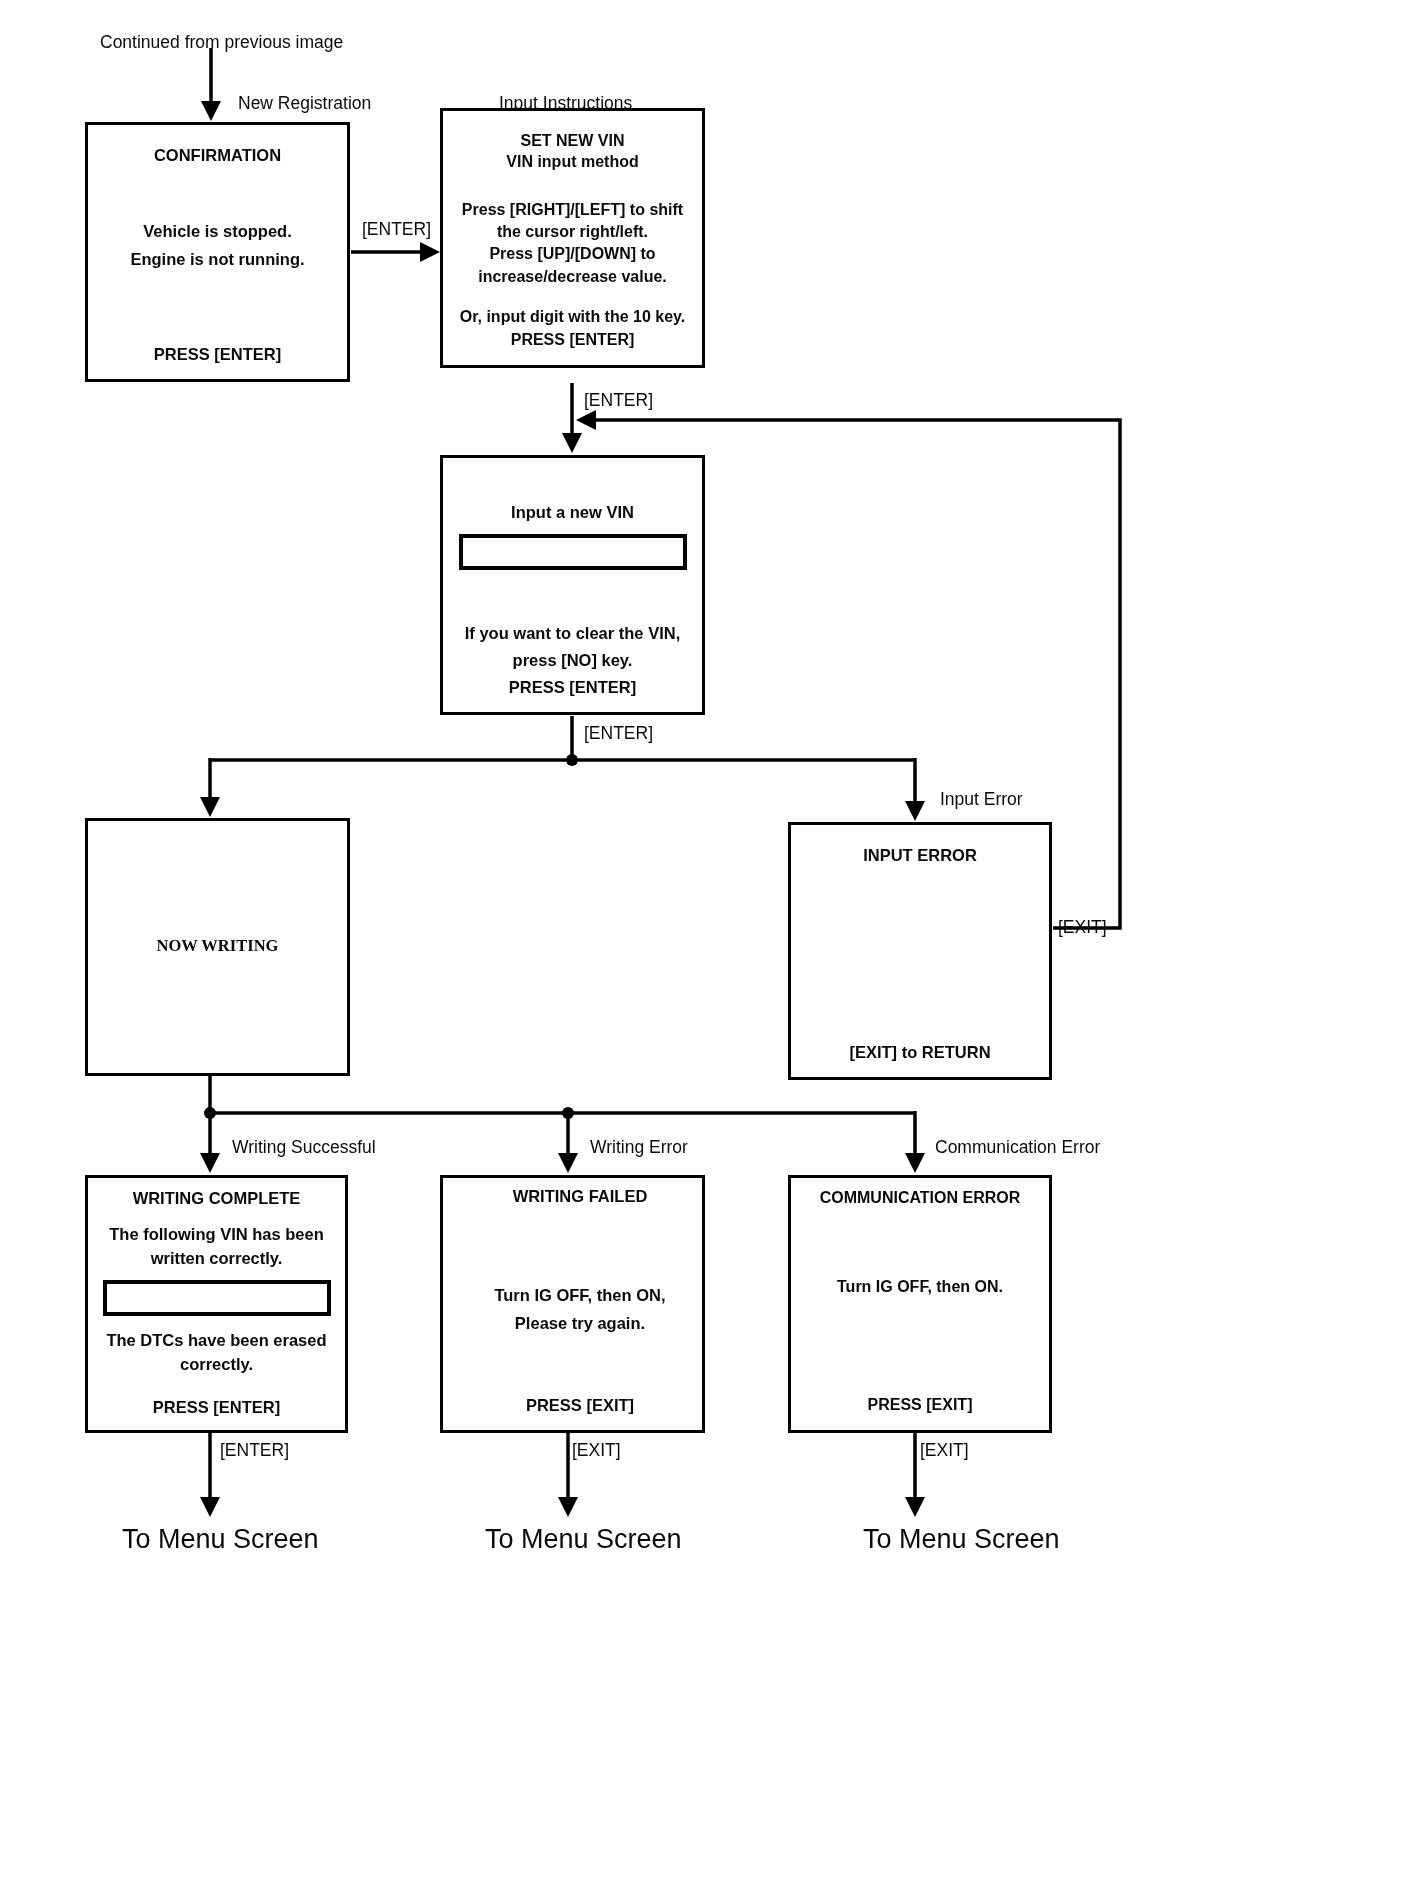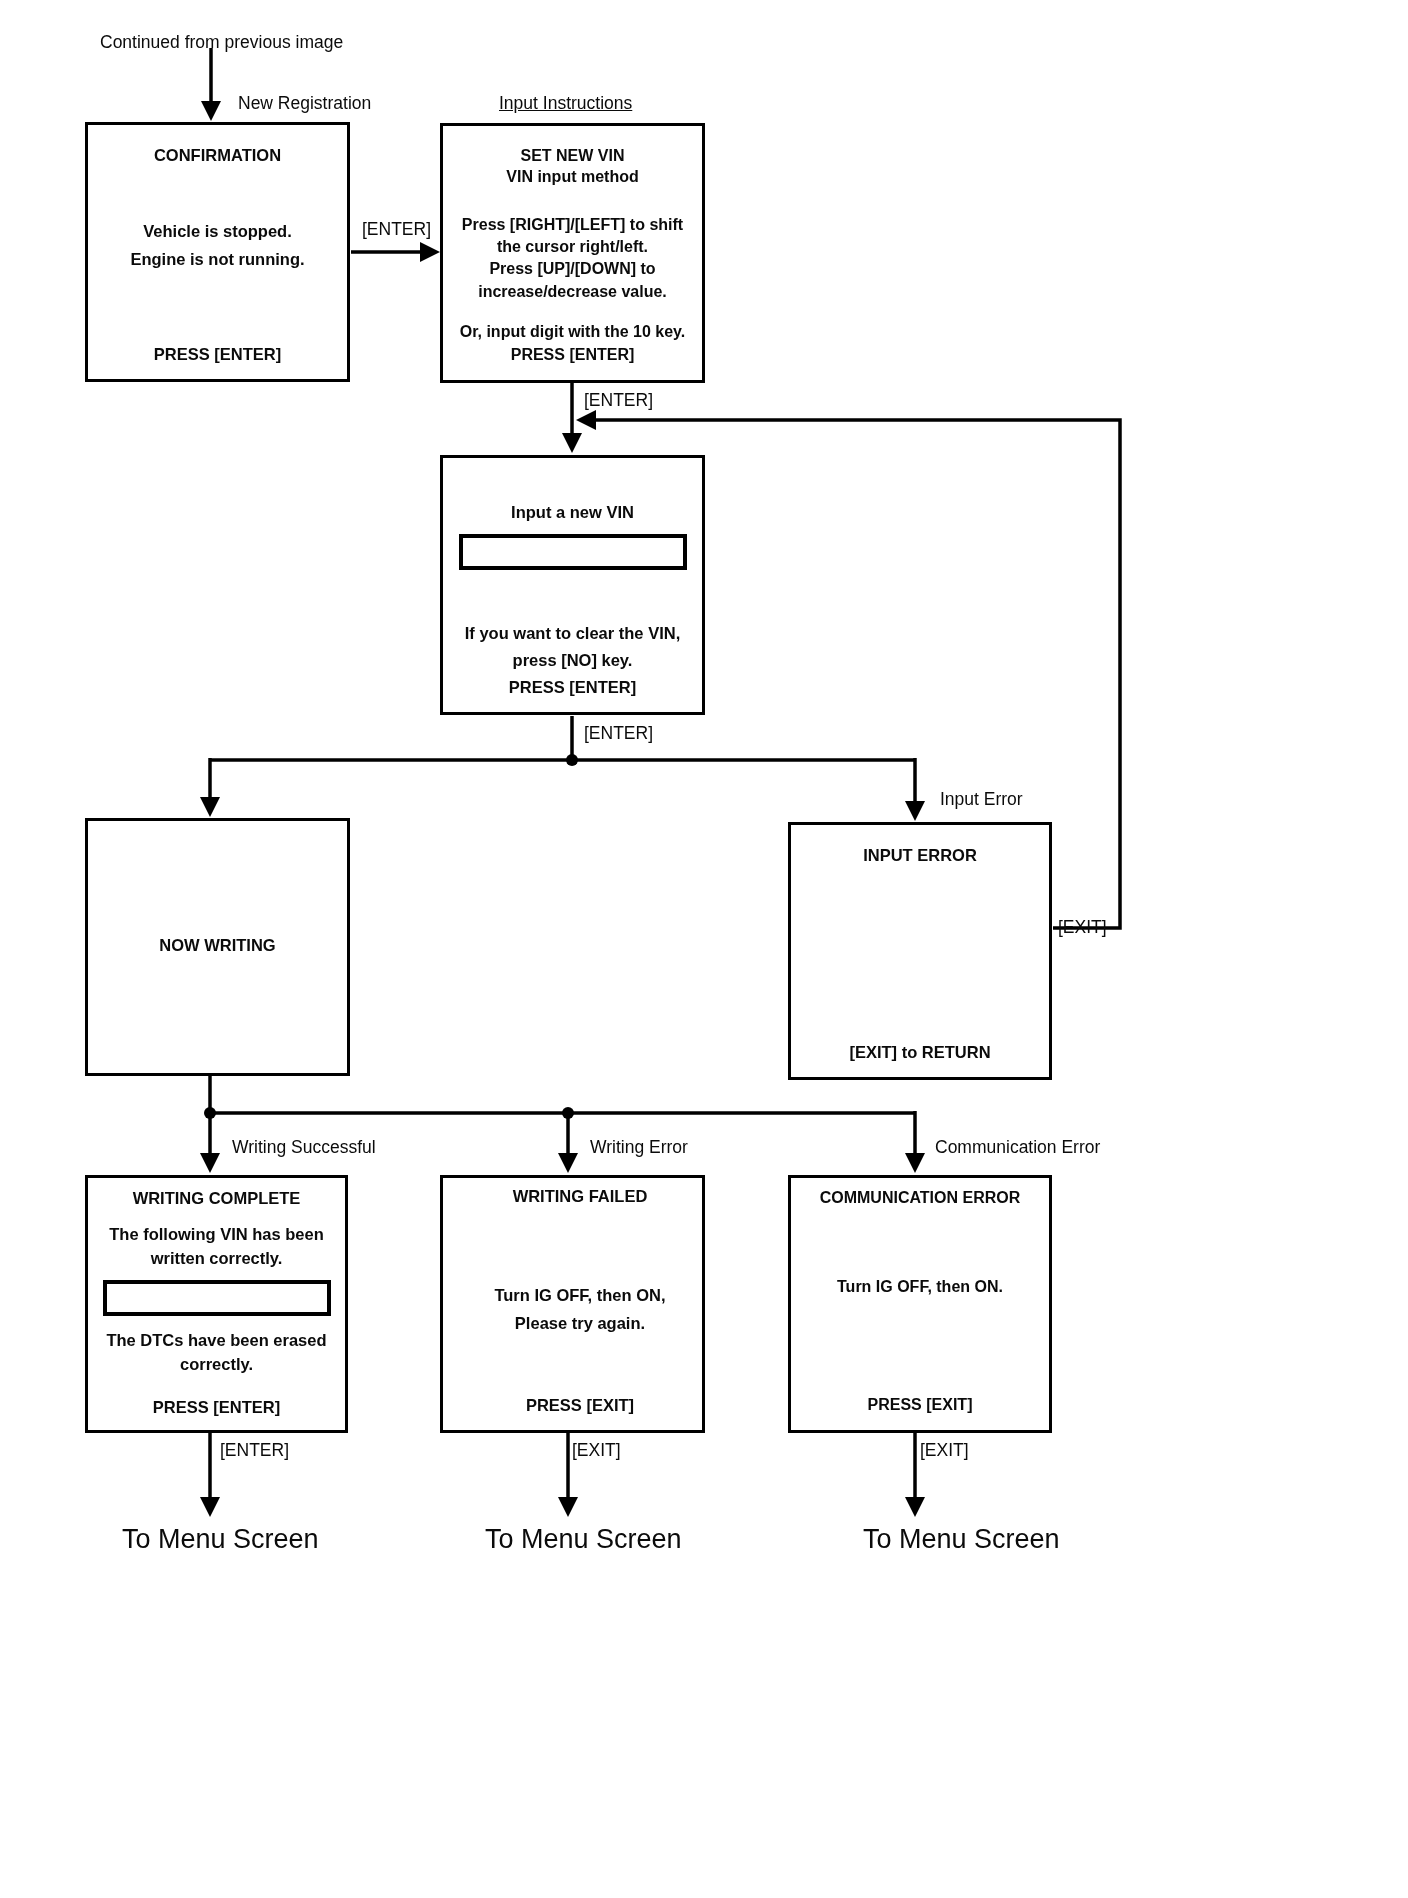--- a/index.html
+++ b/index.html
@@ -81,21 +81,21 @@
 
   <div class="screen" style="left:85px; top:122px; width:265px; height:260px;">
     <div>CONFIRMATION</div>
     <div style="margin-top:52px; line-height:1.65;">
       <div>Vehicle is stopped.</div>
       <div>Engine is not running.</div>
     </div>
     <div class="s-footer">PRESS [ENTER]</div>
   </div>
 
-  <div class="screen" style="left:440px; top:123px; width:265px; height:260px; font-size:16px;">
+  <div class="screen" style="left:440px; top:108px; width:265px; height:260px; font-size:16px;">
     <div>SET NEW VIN</div>
     <div>VIN input method</div>
     <div style="margin-top:26px; line-height:1.4;">
       <div>Press [RIGHT]/[LEFT] to shift</div>
       <div>the cursor right/left.</div>
       <div>Press [UP]/[DOWN] to</div>
       <div>increase/decrease value.</div>
     </div>
     <div style="margin-top:19px;">Or, input digit with the 10 key.</div>
     <div class="s-footer">PRESS [ENTER]</div>
@@ -104,21 +104,21 @@
   <div class="screen" style="left:440px; top:455px; width:265px; height:260px;">
     <div style="margin-top:24px;">Input a new VIN</div>
     <div class="vin-box" style="margin-top:11px;"></div>
     <div style="margin-top:50px; line-height:1.6;">
       <div>If you want to clear the VIN,</div>
       <div>press [NO] key.</div>
     </div>
     <div class="s-footer">PRESS [ENTER]</div>
   </div>
 
-  <div class="screen" style="left:85px; top:818px; width:265px; height:258px; justify-content:center; padding-top:15px;">
+  <div class="screen" style="left:85px; top:818px; width:265px; height:258px; justify-content:center; padding-top:15px;font-family:Liberation Serif, serif;">
     <div style="margin-bottom:18px;">NOW WRITING</div>
   </div>
 
   <div class="screen" style="left:788px; top:822px; width:264px; height:258px;">
     <div>INPUT ERROR</div>
     <div class="s-footer">[EXIT] to RETURN</div>
   </div>
 
   <div class="screen" style="left:85px; top:1175px; width:263px; height:258px; padding-top:10px;">
     <div>WRITING COMPLETE</div>

